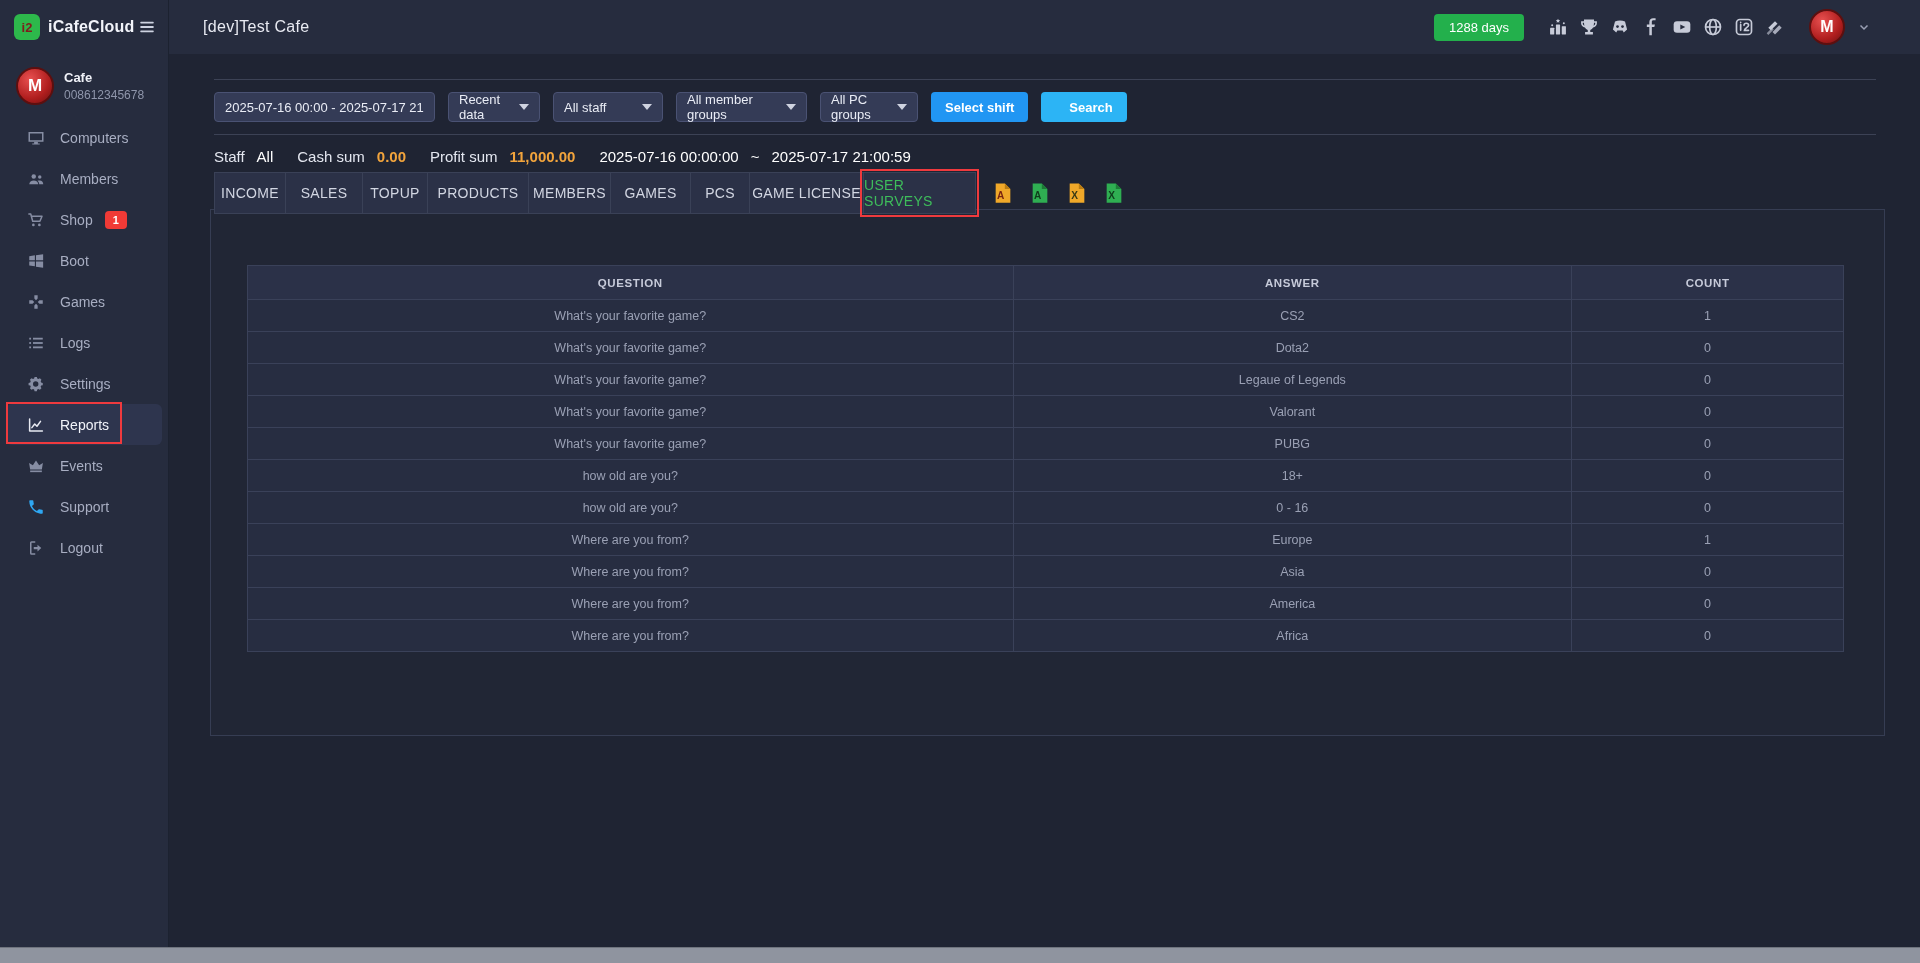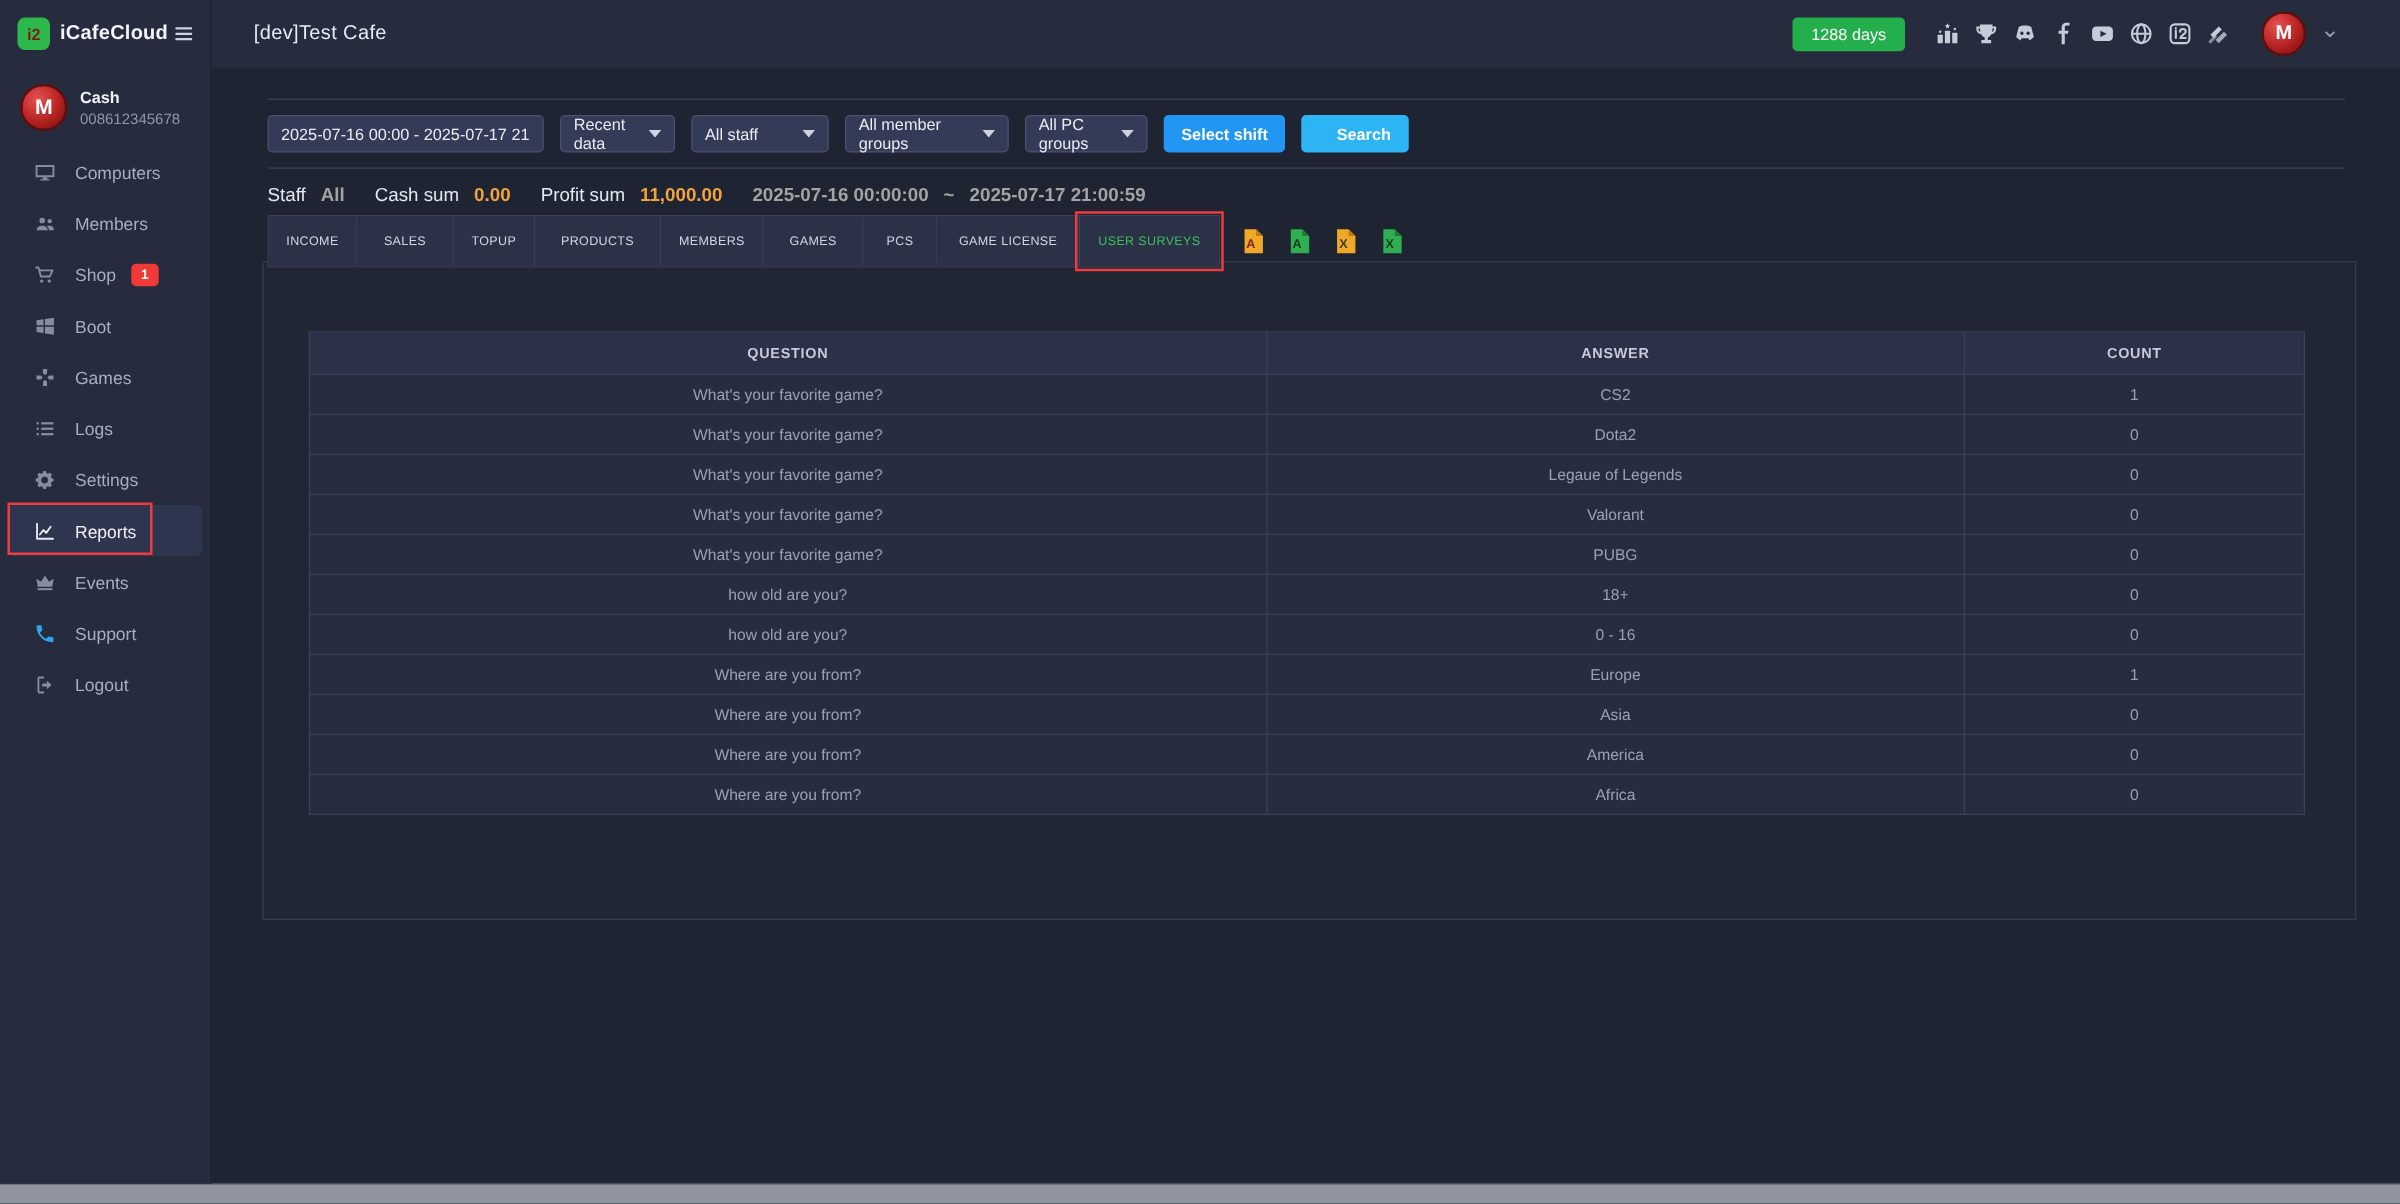--- a/index.html
+++ b/index.html
@@ -87,28 +87,28 @@
     height:30px; background:#343b56; border:1px solid #4a5273; border-radius:4px;
     color:#e9ecf5; font-size:13px; padding:0 10px; display:flex; align-items:center;
     justify-content:space-between; cursor:pointer;
   }
   .sel-data { width:92px; } .sel-staff { width:110px; } .sel-member { width:131px;gap:20px; } .sel-pc { width:98px; }
   .caret { width:0; height:0; border-left:5px solid transparent; border-right:5px solid transparent; border-top:6px solid #cfd3e0; margin-left:8px; }
   .btn { height:30px; border:none; border-radius:4px; color:#fff; font-size:13px; padding:0 14px; cursor:pointer; font-family:"Liberation Sans", sans-serif; font-weight:bold; }
   .btn-shift { background:#2196f3; }
   .btn-search { background:#2cb4f5;padding-left:28px; }
   .summary { position:absolute; top:94px; left:44px; display:flex; align-items:center; gap:12px; font-size:15px; color:#e4e7f0; }
-  .summary .blue { color:#a3a3a3;font-weight:bold; }
+  .summary .blue { color:#ffffff; }
   .summary .amber { color:#f2a43c; font-weight:bold; }
   .summary .gap { margin-left:12px; }
   
   .tabs-row { position:absolute; top:118px; left:44px; display:flex; align-items:center; z-index:3; }
   .tabs { display:flex; border:1px solid #3a4157; height:42px; }
   .tab {
-    background:#2b3147; color:#d2d6e2; font-size:10px; letter-spacing:.3px;
+    background:#2b3147; color:#d2d6e2; font-size:14px; letter-spacing:.3px;
     display:flex; align-items:center; justify-content:center; cursor:pointer;
     border-right:1px solid #3a4157; position:relative; flex:none;
   }
   .tab:last-child { border-right:none; }
   .tab.active { color:#3ebd5b; }
   .tab .annotation.tab-ann { inset:-4px; }
   .exports { display:flex; align-items:center; gap:15px; margin-left:16px; }
   .exp { width:22px; height:22px; cursor:pointer; display:flex; }
   .exp svg { width:22px; height:22px; }
   
@@ -212,21 +212,21 @@
     </span>
   </div>
 </div>
 
 <div class="sidebar">
   <div class="user">
     <div class="user-avatar">
         <span>M</span>
       </div>
     <div class="user-meta">
-      <div class="user-name">Cash</div>
+      <div class="user-name">Cafe</div>
       <div class="user-phone">008612345678</div>
     </div>
   </div>
   <div class="nav">
     <div class="nav-item">
       <span class="nicon">
           <svg viewBox="0 0 24 24" fill="currentColor" fill-rule="evenodd">
             <path d="M2 4h20v13H2zm2 2v9h16V6z"></path>
             <path d="M9.5 17h5v2.2H17v1.3H7v-1.3h2.5z"></path>
           </svg>

